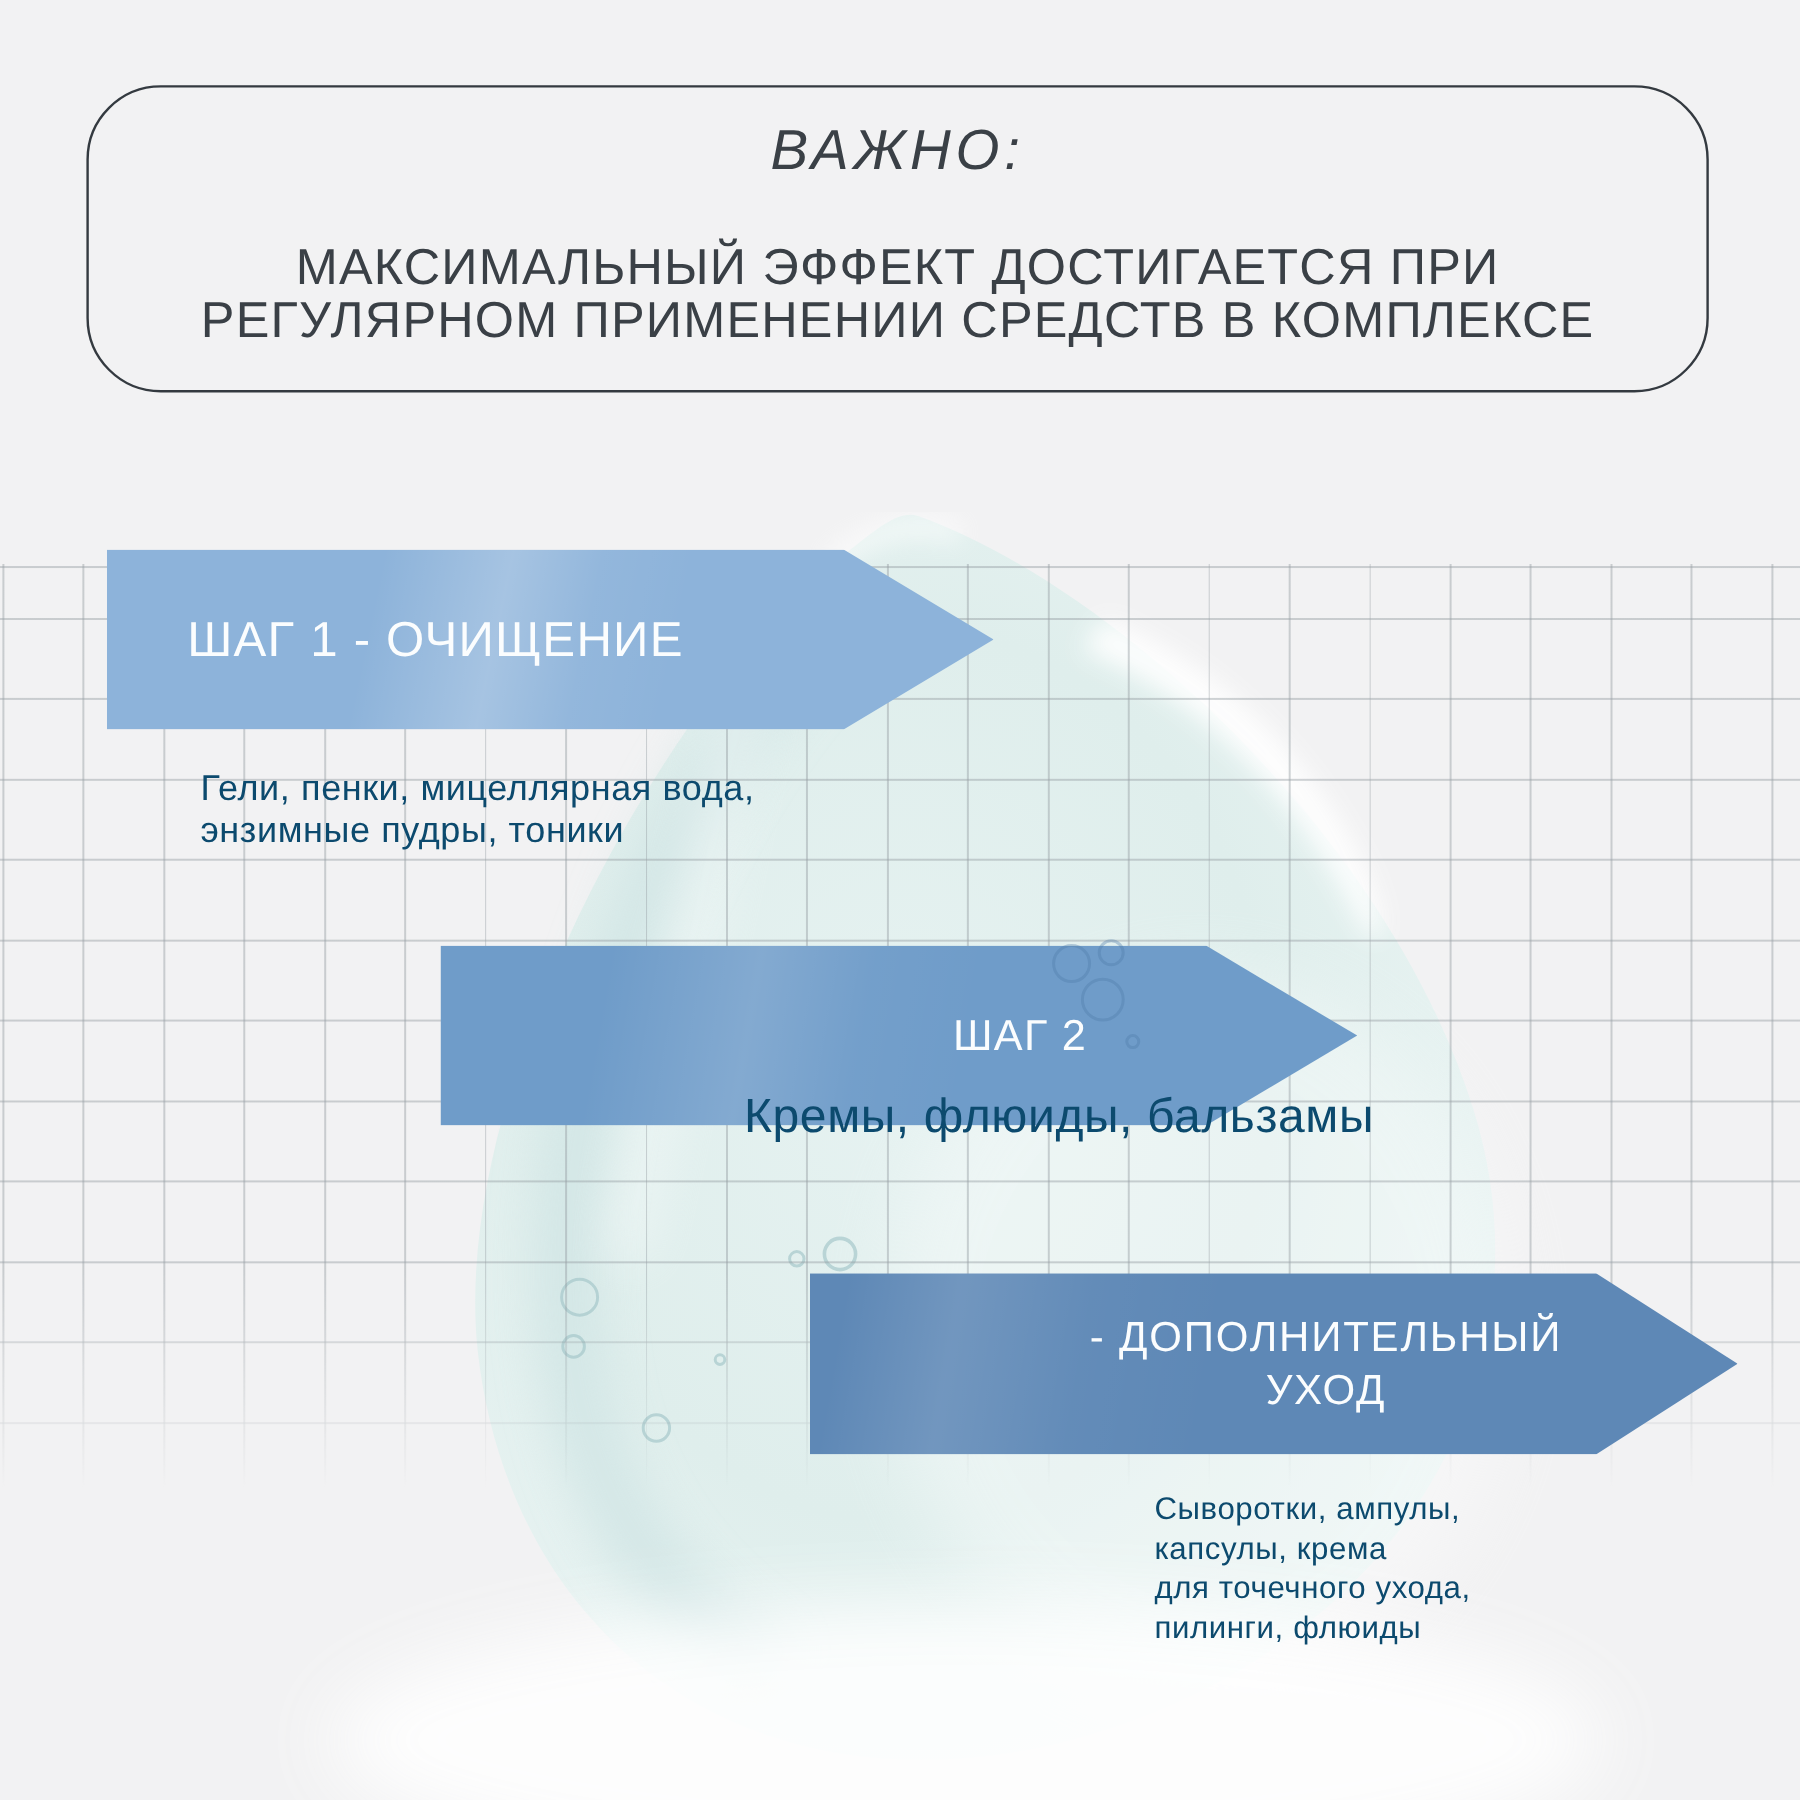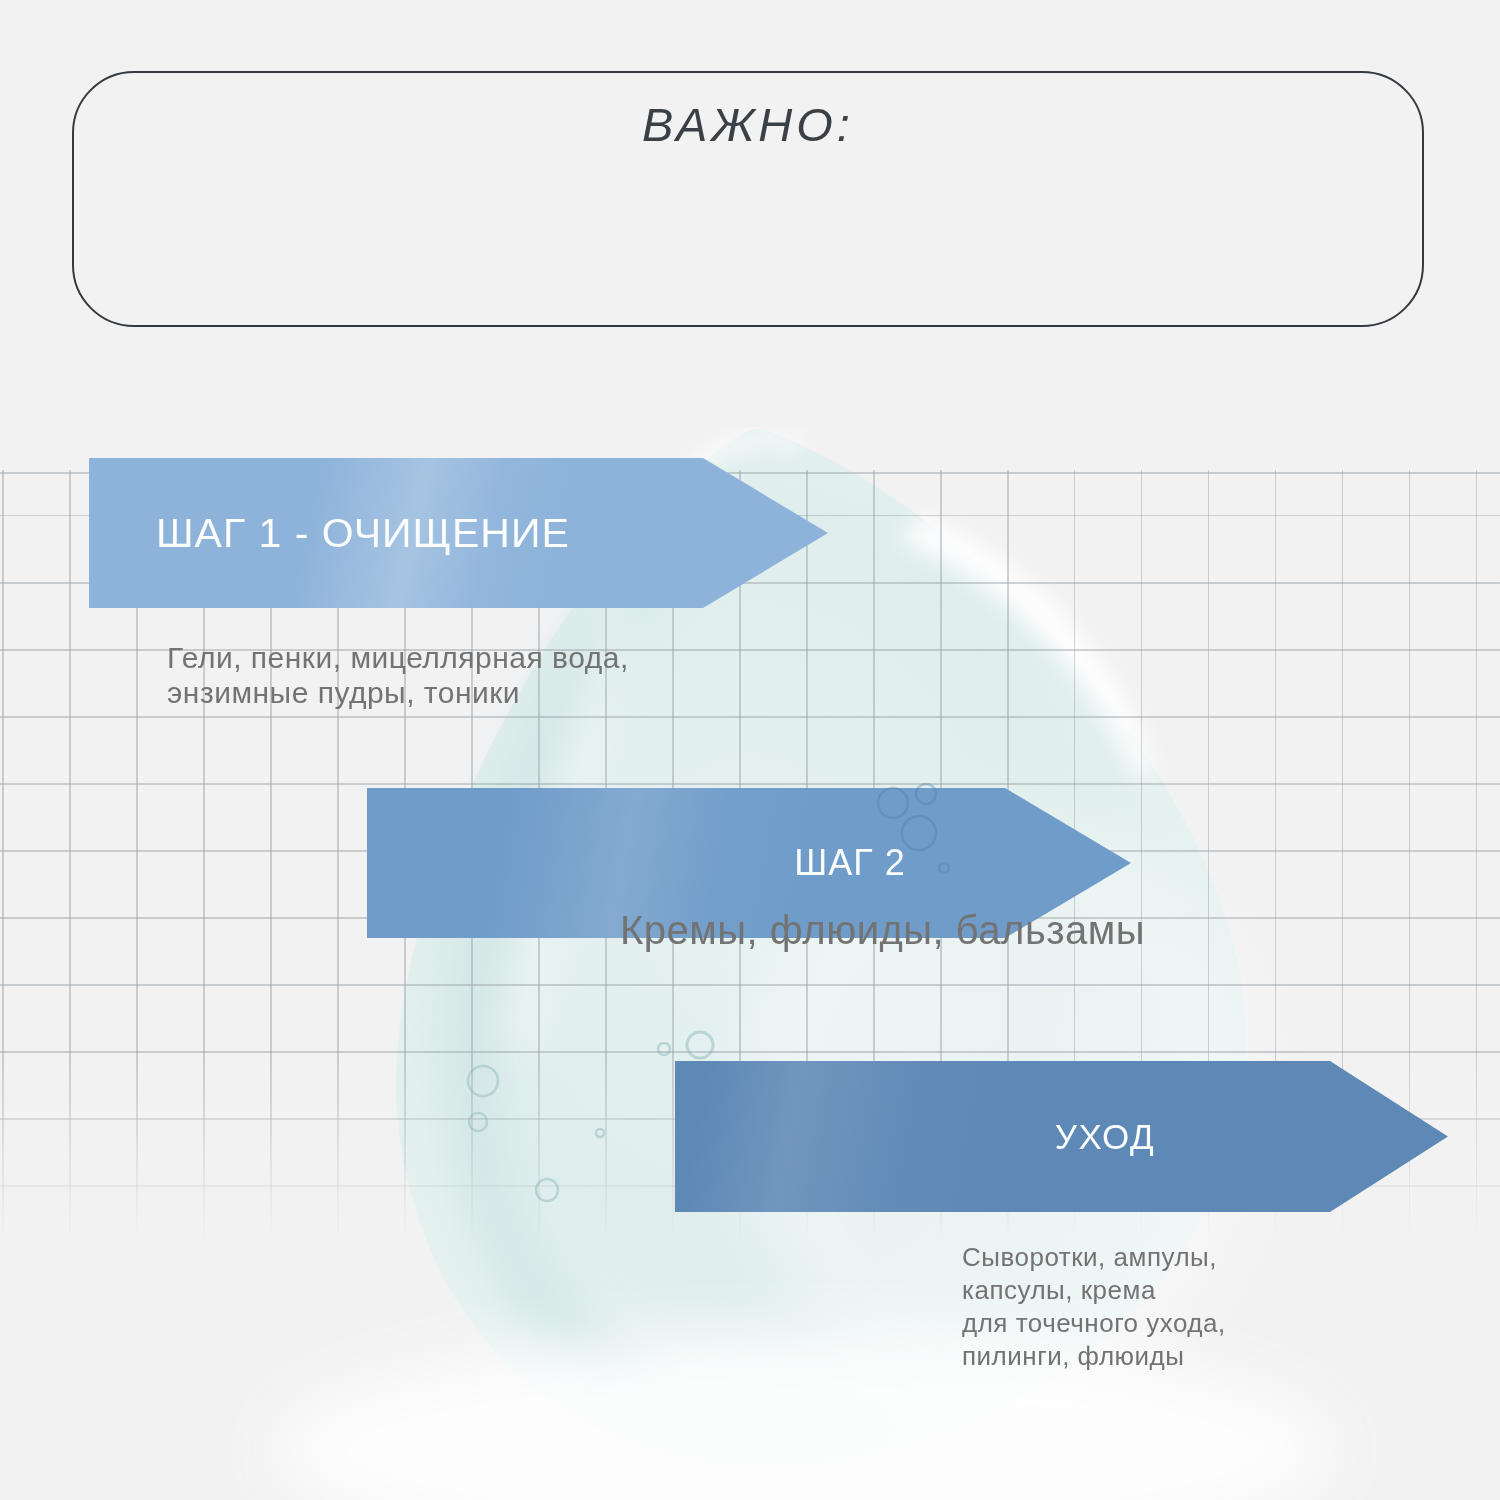--- a/index.html
+++ b/index.html
@@ -58,21 +58,21 @@
     left:675px;top:1061px;width:742px;height:151px;background-color:#5e88b6;
     background-image:linear-gradient(100deg, rgba(255,255,255,0) 4%, rgba(255,255,255,0.12) 16%, rgba(255,255,255,0.03) 30%, rgba(255,255,255,0) 44%);
     clip-path:polygon(0 0,655px 0,100% 50%,655px 100%,0 100%);
   }
   .banner3-title{
     position:absolute;left:170px;top:50%;transform:translateY(-50%);
     width:520px;text-align:center;font-size:35px;line-height:44px;letter-spacing:1.5px;
   }
   .banner-title span{display:block;}
   
-  .desc{position:absolute;z-index:3;color:#737373;}
+  .desc{position:absolute;z-index:3;color:#0c4a6e;}
   .desc span{display:block;}
   .desc1{left:167px;top:640px;font-size:30px;line-height:35px;letter-spacing:0.5px;}
   .desc2{left:620px;top:908px;font-size:40px;letter-spacing:0.5px;}
   .desc3{left:962px;top:1241px;font-size:26px;line-height:33px;letter-spacing:0.5px;}
   
   .bubbles-over{position:absolute;left:0;top:0;z-index:4;pointer-events:none;}
 </style>
 </head>
 <body>
 
@@ -129,20 +129,24 @@
       <circle cx="763" cy="1181" r="13"></circle>
       <circle cx="744" cy="1168" r="5"></circle>
       <circle cx="940" cy="868" r="4"></circle>
     </g>
   </svg>
 
   <div class="grid"></div>
 
   <div class="notice">
     <div class="notice-title">ВАЖНО:</div>
+    <div class="notice-body">
+      <span>МАКСИМАЛЬНЫЙ ЭФФЕКТ ДОСТИГАЕТСЯ ПРИ</span>
+      <span>РЕГУЛЯРНОМ ПРИМЕНЕНИИ СРЕДСТВ В КОМПЛЕКСЕ</span>
+    </div>
   </div>
 
   <div class="banner banner1">
     <div class="banner-title banner1-title">
       <span>ШАГ 1 - ОЧИЩЕНИЕ</span>
     </div>
   </div>
   <div class="desc desc1">
     <span>Гели, пенки, мицеллярная вода,</span>
     <span>энзимные пудры, тоники</span>
@@ -152,20 +156,21 @@
     <div class="banner-title banner2-title">
       <span>ШАГ 2</span>
     </div>
   </div>
   <div class="desc desc2">
     <span>Кремы, флюиды, бальзамы</span>
   </div>
 
   <div class="banner banner3">
     <div class="banner-title banner3-title">
+      <span>- ДОПОЛНИТЕЛЬНЫЙ</span>
       <span>УХОД</span>
     </div>
   </div>
   <div class="desc desc3">
     <span>Сыворотки, ампулы,</span>
     <span>капсулы, крема</span>
     <span>для точечного ухода,</span>
     <span>пилинги, флюиды</span>
   </div>
 

